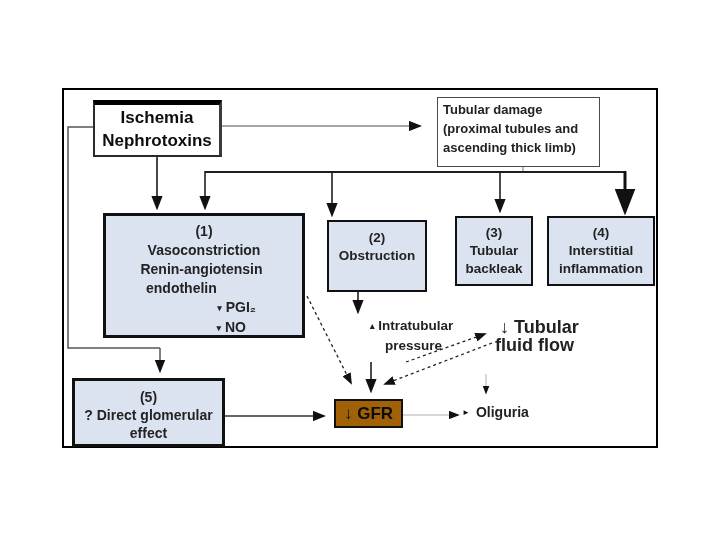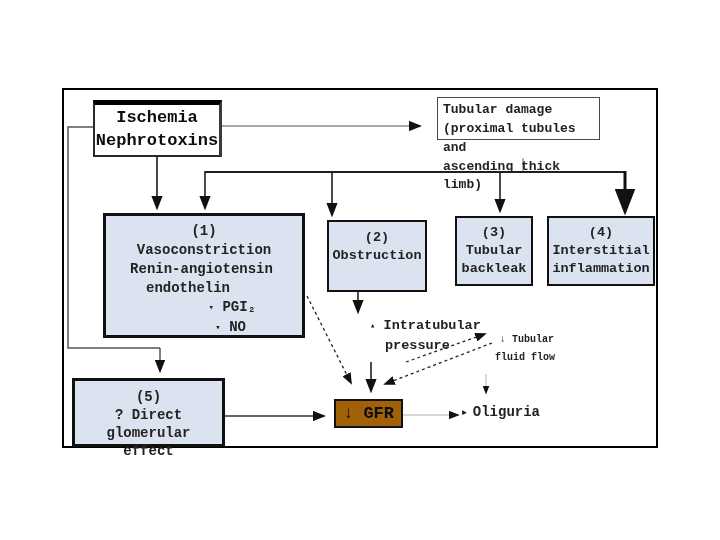--- a/index.html
+++ b/index.html
@@ -1,52 +1,52 @@
 <!DOCTYPE html>
 <html><head>
 <meta charset="utf-8">
 <style>
   html,body{margin:0;padding:0;background:#fff;}
   #canvas{
     position:relative;width:720px;height:540px;background:#ffffff;
-    font-family:Liberation Mono, monospace;color:#1c1c1c;
+    font-family:Liberation Sans, sans-serif;color:#1c1c1c;
     overflow:hidden;
   }
   #connector-layer{position:absolute;left:0;top:0;width:720px;height:540px;pointer-events:none;}
   .frame{
     position:absolute;left:62px;top:88px;width:596px;height:360px;
     border:2px solid #000;box-sizing:border-box;background:transparent;
   }
   .node{position:absolute;box-sizing:border-box;}
   .ischemia{
     left:93px;top:100px;width:129px;height:57px;background:#fff;
     border:2px solid #2a2a2a;border-top:5px solid #000;border-right:3px solid #3a3a3a;
     font-weight:700;font-size:17px;line-height:1.35;text-align:center;
     display:flex;flex-direction:column;justify-content:center;color:#0d0d0d;
   }
   .tubdam{
-    left:437px;top:97px;width:163px;height:43px;background:#fff;
+    left:437px;top:97px;width:163px;height:70px;background:#fff;
     border:1.5px solid #4a4a4a;font-size:13px;font-weight:600;line-height:1.45;
     padding:3px 5px;color:#222;
   }
   .bluebox{background:#dce3f0;border:2px solid #111;color:#232323;font-weight:700;text-align:center;}
   .box1{left:103px;top:213px;width:202px;height:125px;border-width:3px;font-size:14px;line-height:19px;padding-top:6px;}
   .box1 .r1{text-align:center;padding-right:5px;}
   .box1 .r2{text-align:left;padding-right:26px;margin-left:40px;}
   .box1 .r3{text-align:right;padding-right:46px;}
   .box1 .r4{text-align:right;padding-right:56px;}
   .mk{font-size:9px;vertical-align:1px;}
   .box2{left:327px;top:220px;width:100px;height:72px;font-size:13.5px;line-height:18px;padding-top:7px;}
   .box3{left:455px;top:216px;width:78px;height:70px;font-size:13.5px;line-height:18px;padding-top:6px;}
   .box4{left:547px;top:216px;width:108px;height:70px;font-size:13.5px;line-height:18px;padding-top:6px;}
   .box5{left:72px;top:378px;width:153px;height:69px;border-width:3px;font-size:14px;line-height:18px;padding-top:7px;}
   .floating{position:absolute;font-weight:600;color:#222;}
   .pressure{left:322px;top:316px;font-size:13.5px;line-height:20px;margin-left:48px;}
   .pressure .ind{padding-left:15px;}
-  .fluid{left:495px;top:318px;font-size:10px;line-height:18px;font-weight:700;margin-top:13px;}
+  .fluid{left:495px;top:318px;font-size:18px;line-height:18px;font-weight:700;}
   .fluid .l2{padding-left:0px;}
   .fluid .l1{padding-left:5px;}
   .gfr{
     left:334px;top:399px;width:69px;height:29px;background:#a16207;border:2px solid #111;
     font-weight:700;font-size:17px;display:flex;align-items:center;justify-content:center;color:#0d0d0d;
   }
   .oliguria{left:462px;top:404px;font-size:14px;font-weight:600;display:flex;align-items:center;gap:6px;}
   .oliguria .tri{font-size:8px;color:#111;}
 </style>
 </head>

